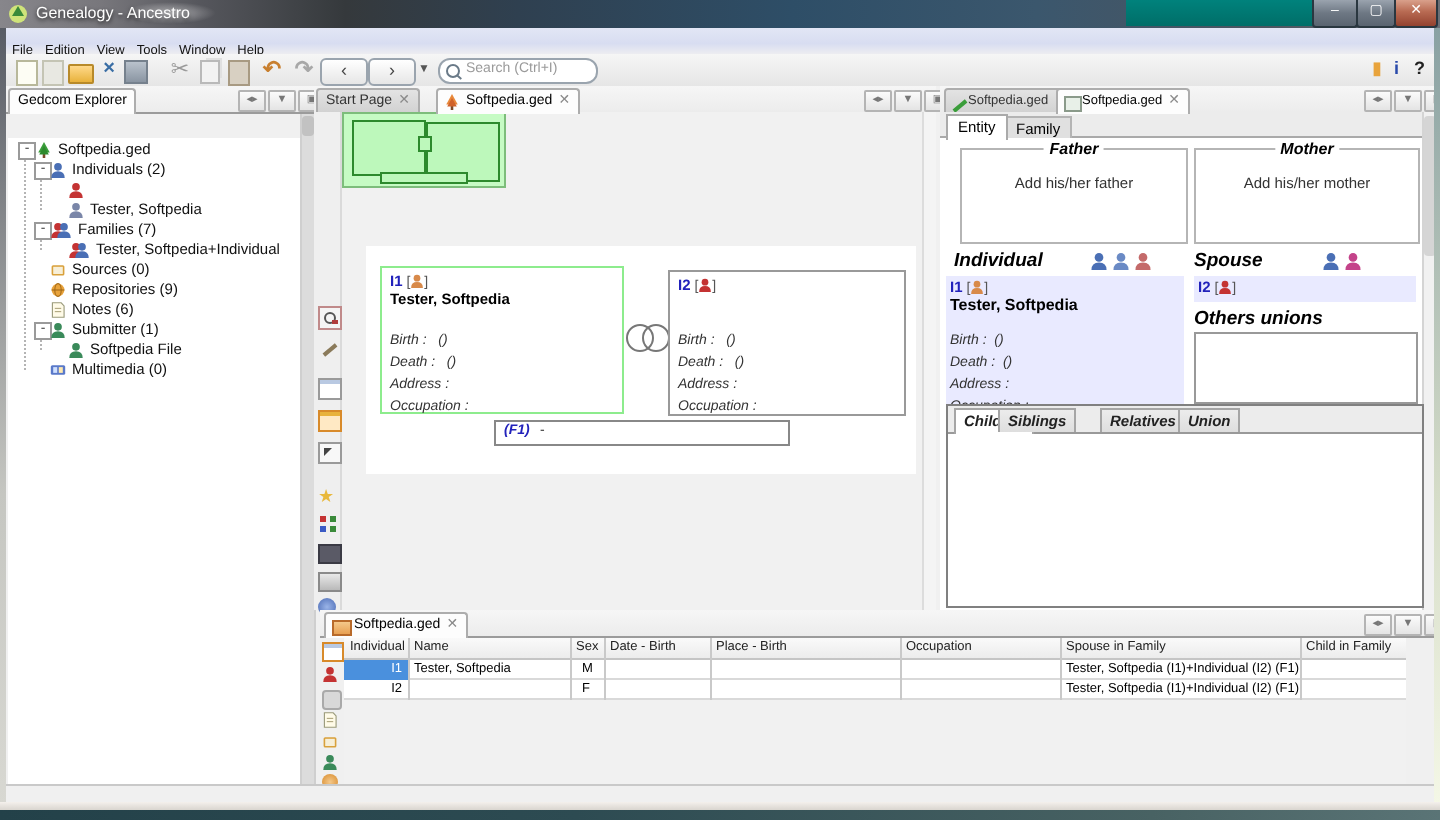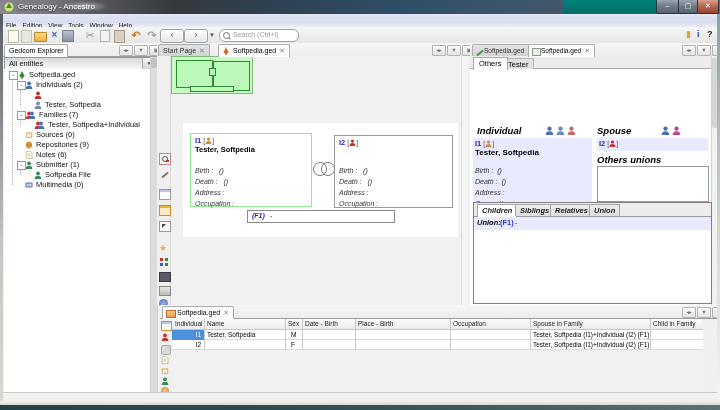--- a/index.html
+++ b/index.html
@@ -123,24 +123,20 @@
 
   <div class="abs" style="left:3px;top:43px;width:714px;height:349px;background:#f0f0f0;" data-name="main-area"></div>
 
   <div class="abs tabrow" style="left:3px;top:43px;width:154px;" data-name="explorer-tab-row"></div>
   <div class="abs tab sel" style="left:4px;top:44px;" data-name="tab-gedcom-explorer"><span data-name="tab-gedcom-explorer-label">Gedcom Explorer</span></div>
   <div class="navcluster" style="left:119px;top:45px;" data-name="explorer-nav-buttons">
     <div class="navb" data-name="scroll-tabs-icon">◂▸</div>
     <div class="navb" data-name="tab-list-dropdown-icon">▼</div>
     <div class="navb" data-name="maximize-panel-icon">▣</div>
   </div>
-  <div class="abs" style="left:4px;top:57px;width:149px;height:11px;background:linear-gradient(#d8d8d8,#f8f8f8);border:1px solid #8a9aa5;" data-name="entity-filter-select">
-    <div class="abs tx" style="left:4px;top:1px;font-size:7.5px;color:#111;" data-name="entity-filter-value">All entities</div>
-    <div class="abs" style="left:137px;top:0;width:12px;height:11px;background:linear-gradient(#f2f2f2,#d8d8d8);border-left:1px solid #a9a9a9;color:#444;font-size:5px;line-height:11px;text-align:center;" data-name="entity-filter-dropdown-icon">▼</div>
-  </div>
   <div class="abs" style="left:4px;top:69px;width:146px;height:323px;background:#fff;" data-name="explorer-tree">
     <div class="abs" style="left:8px;top:11px;width:1px;height:105px;border-left:1px dotted #b4b4b4;" data-name="tree-guide-line"></div>
     <div class="abs" style="left:16px;top:21px;width:1px;height:15px;border-left:1px dotted #b4b4b4;" data-name="tree-guide-line"></div>
     <div class="abs" style="left:16px;top:51px;width:1px;height:5px;border-left:1px dotted #b4b4b4;" data-name="tree-guide-line"></div>
     <div class="abs" style="left:16px;top:101px;width:1px;height:5px;border-left:1px dotted #b4b4b4;" data-name="tree-guide-line"></div>
     <div class="trow" style="left:0;top:1px;" data-name="tree-item-gedcom">
       <span class="exp" style="left:5px;top:1px;" data-name="expander-icon">-</span>
       <svg class="ic8" style="left:14px" data-name="gedcom-file-icon">
           <use href="#sym-tree"></use>
         </svg>
@@ -319,28 +315,36 @@
   <div class="abs tab sel" style="left:528px;top:44px;padding-left:12px;font-size:6.5px;" data-name="tab-softpedia-entity">
     <div class="abs" style="left:3px;top:3px;width:7px;height:6px;border:1px solid #8a9a8a;background:#e8f0e8;" data-name="entity-view-icon"></div>
     <span data-name="tab-softpedia-entity-label">Softpedia.ged</span><span class="tabx" data-name="close-tab-icon">✕</span></div>
   <div class="navcluster" style="left:682px;top:45px;" data-name="right-nav-buttons">
     <div class="navb" data-name="scroll-tabs-icon">◂▸</div>
     <div class="navb" data-name="tab-list-dropdown-icon">▼</div>
     <div class="navb" data-name="maximize-panel-icon">▣</div>
   </div>
 
   <div class="abs" style="left:470px;top:56px;width:241px;height:12px;background:#ececec;border-bottom:1px solid #aaa;" data-name="right-subtab-row"></div>
-  <div class="abs" style="left:473px;top:57px;height:12px;padding:0 5px;background:#fff;border:1px solid #aaa;border-bottom:none;font-size:7.5px;line-height:12px;z-index:2;" data-name="tab-entity"><span data-name="tab-entity-label">Others</span></div>
-  <div class="abs" style="left:502px;top:58px;height:11px;padding:0 5px;background:#e0e0e0;border:1px solid #b4b4b4;border-bottom:none;font-size:7.5px;line-height:11px;" data-name="tab-event"><span data-name="tab-event-label">Tester</span></div>
+  <div class="abs" style="left:473px;top:57px;height:12px;padding:0 5px;background:#fff;border:1px solid #aaa;border-bottom:none;font-size:7.5px;line-height:12px;z-index:2;" data-name="tab-entity"><span data-name="tab-entity-label">Entity</span></div>
+  <div class="abs" style="left:502px;top:58px;height:11px;padding:0 5px;background:#e0e0e0;border:1px solid #b4b4b4;border-bottom:none;font-size:7.5px;line-height:11px;" data-name="tab-event"><span data-name="tab-event-label">Family</span></div>
 
   <div class="abs" style="left:470px;top:69px;width:241px;height:236px;background:#fff;" data-name="entity-panel"></div>
   <div class="abs" style="left:711px;top:56px;width:6px;height:249px;background:#f1f1f1;border-left:1px solid #d4d4d4;" data-name="right-scrollbar">
     <div class="abs" style="left:0;top:2px;width:6px;height:70px;background:#d5d5d5;border-radius:2px;" data-name="right-scrollbar-thumb"></div>
   </div>
 
+  <div class="abs" style="left:480px;top:74px;width:112px;height:46px;border:1px solid #b5b5b5;" data-name="father-groupbox">
+    <div class="abs" style="left:50%;top:-5px;transform:translateX(-50%);background:#fff;padding:0 3px;font-size:8px;font-weight:bold;font-style:italic;" data-name="father-legend">Father</div>
+    <div class="abs" style="left:0;top:12px;width:100%;text-align:center;font-size:7.5px;color:#333;" data-name="add-father-placeholder">Add his/her father</div>
+  </div>
+  <div class="abs" style="left:597px;top:74px;width:111px;height:46px;border:1px solid #b5b5b5;" data-name="mother-groupbox">
+    <div class="abs" style="left:50%;top:-5px;transform:translateX(-50%);background:#fff;padding:0 3px;font-size:8px;font-weight:bold;font-style:italic;" data-name="mother-legend">Mother</div>
+    <div class="abs" style="left:0;top:12px;width:100%;text-align:center;font-size:7.5px;color:#333;" data-name="add-mother-placeholder">Add his/her mother</div>
+  </div>
 
   <div class="abs hdg" style="left:477px;top:125px;" data-name="individual-heading">Individual</div>
   <svg class="abs ic9" style="left:545px;top:126px" fill="#4a6fb5" data-name="add-individual-icon">
       <use href="#sym-person"></use>
     </svg>
   <svg class="abs ic9" style="left:556px;top:126px" fill="#6a8ac5" data-name="swap-individual-icon">
       <use href="#sym-person"></use>
     </svg>
   <svg class="abs ic9" style="left:567px;top:126px" fill="#c46a6a" data-name="remove-individual-icon">
       <use href="#sym-person"></use>
@@ -369,28 +373,23 @@
     <div class="abs tx" style="left:2px;top:1px;" data-name="spouse-id-line"><span class="idtag" data-name="spouse-id">I2</span><span class="brk"> [</span><svg width="7" height="7" fill="#c43333" data-name="spouse-person-icon">
           <use href="#sym-person"></use>
         </svg><span class="brk">]</span></div>
   </div>
   <div class="abs hdg" style="left:597px;top:154px;" data-name="others-unions-heading">Others unions</div>
   <div class="abs" style="left:597px;top:166px;width:110px;height:34px;background:#fff;border:1px solid #999;" data-name="others-unions-box"></div>
 
   <div class="abs" style="left:473px;top:202px;width:237px;height:100px;border:1px solid #808080;background:#fff;" data-name="family-detail-box">
     <div class="abs" style="left:0;top:0;width:100%;height:13px;background:#ececec;border-bottom:1px solid #999;" data-name="family-tabs-row"></div>
     <div class="ftab sel" style="left:3px;" data-name="tab-children"><span data-name="tab-children-label">Children</span></div>
-    <div class="ftab" style="left:41px;" data-name="tab-siblings"><span data-name="tab-siblings-label">Siblings</span></div>
+    <div class="ftab" style="left:25px;" data-name="tab-siblings"><span data-name="tab-siblings-label">Siblings</span></div>
     <div class="ftab" style="left:76px;" data-name="tab-relatives"><span data-name="tab-relatives-label">Relatives</span></div>
     <div class="ftab" style="left:115px;" data-name="tab-events"><span data-name="tab-events-label">Union</span></div>
-    <div class="abs" style="left:0;top:14px;width:100%;height:13px;background:#e9eaff;" data-name="union-row">
-      <span class="abs" style="left:3px;top:1px;font-size:7.5px;font-weight:bold;font-style:italic;" data-name="union-label">Union:</span>
-      <span class="abs" style="left:26px;top:1px;font-size:7.5px;font-weight:bold;color:#2233cc;" data-name="union-id">(F1)</span>
-      <span class="abs" style="left:41px;top:1px;font-size:7.5px;color:#333;" data-name="union-suffix"> -</span>
-    </div>
   </div>
 
   <div class="abs tabrow" style="left:160px;top:305px;width:557px;" data-name="bottom-tab-row"></div>
   <div class="abs tab sel" style="left:162px;top:306px;padding-left:14px;" data-name="tab-softpedia-table">
     <div class="abs" style="left:3px;top:3px;width:8px;height:6px;border:1px solid #b86a2a;background:linear-gradient(#f4c88a,#e8a052);" data-name="table-view-icon"></div>
     <span data-name="tab-softpedia-table-label">Softpedia.ged</span><span class="tabx" data-name="close-tab-icon">✕</span></div>
   <div class="navcluster" style="left:682px;top:307px;" data-name="bottom-nav-buttons">
     <div class="navb" data-name="scroll-tabs-icon">◂▸</div>
     <div class="navb" data-name="tab-list-dropdown-icon">▼</div>
     <div class="navb" data-name="maximize-panel-icon">▣</div>

